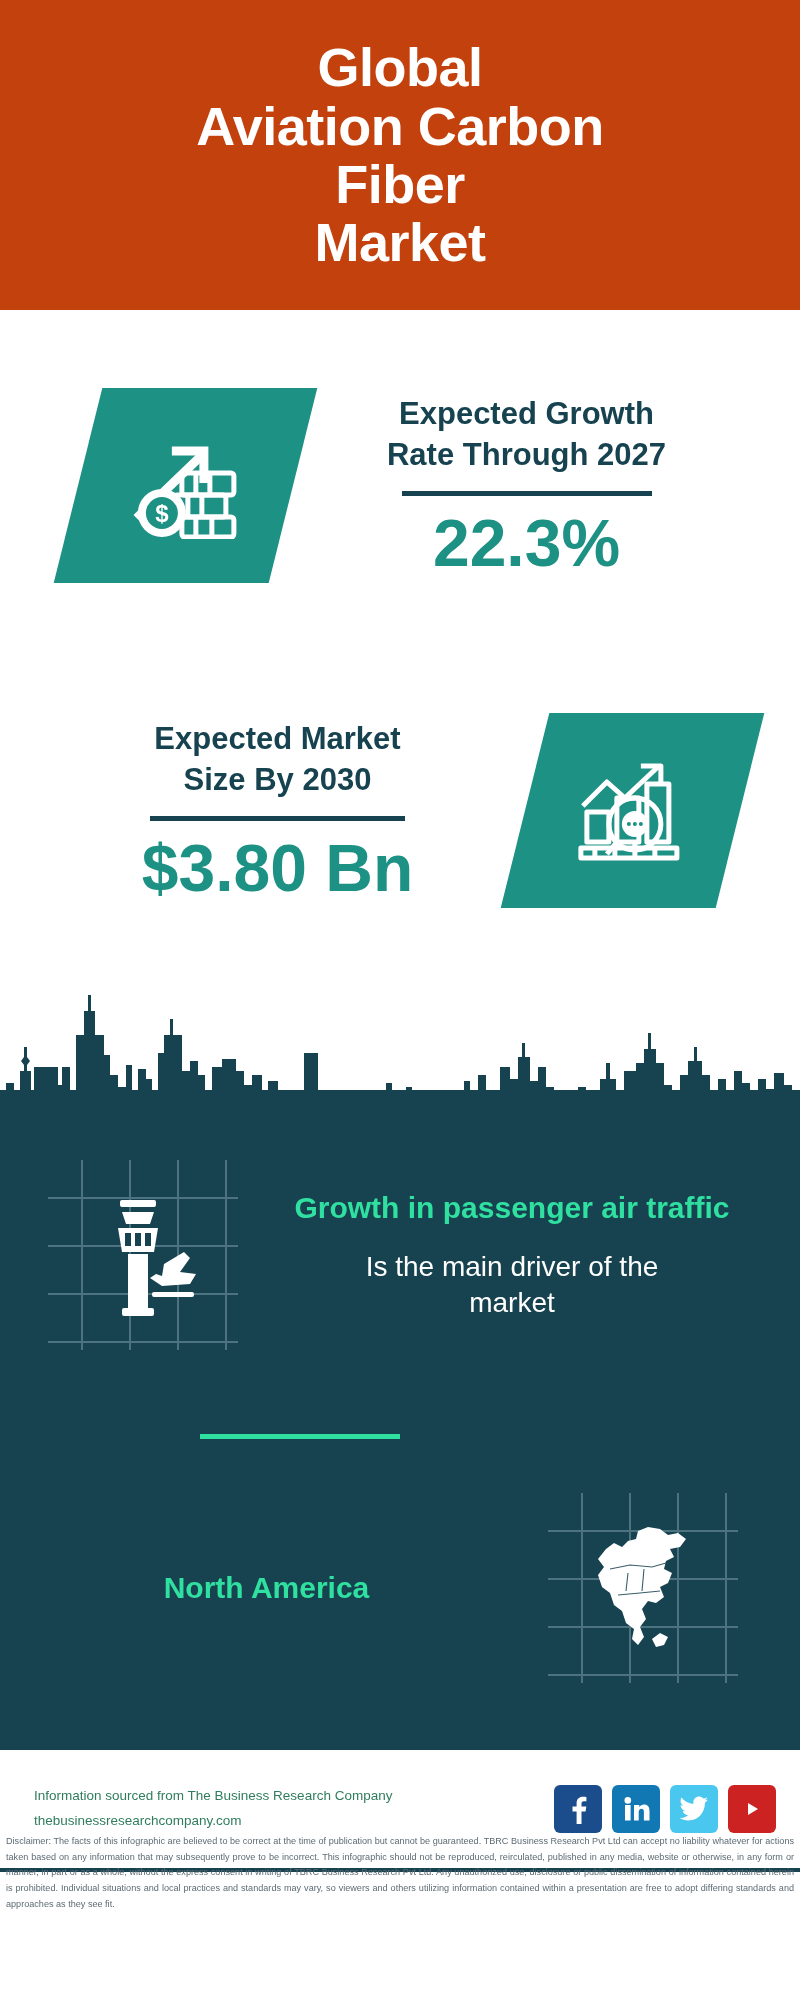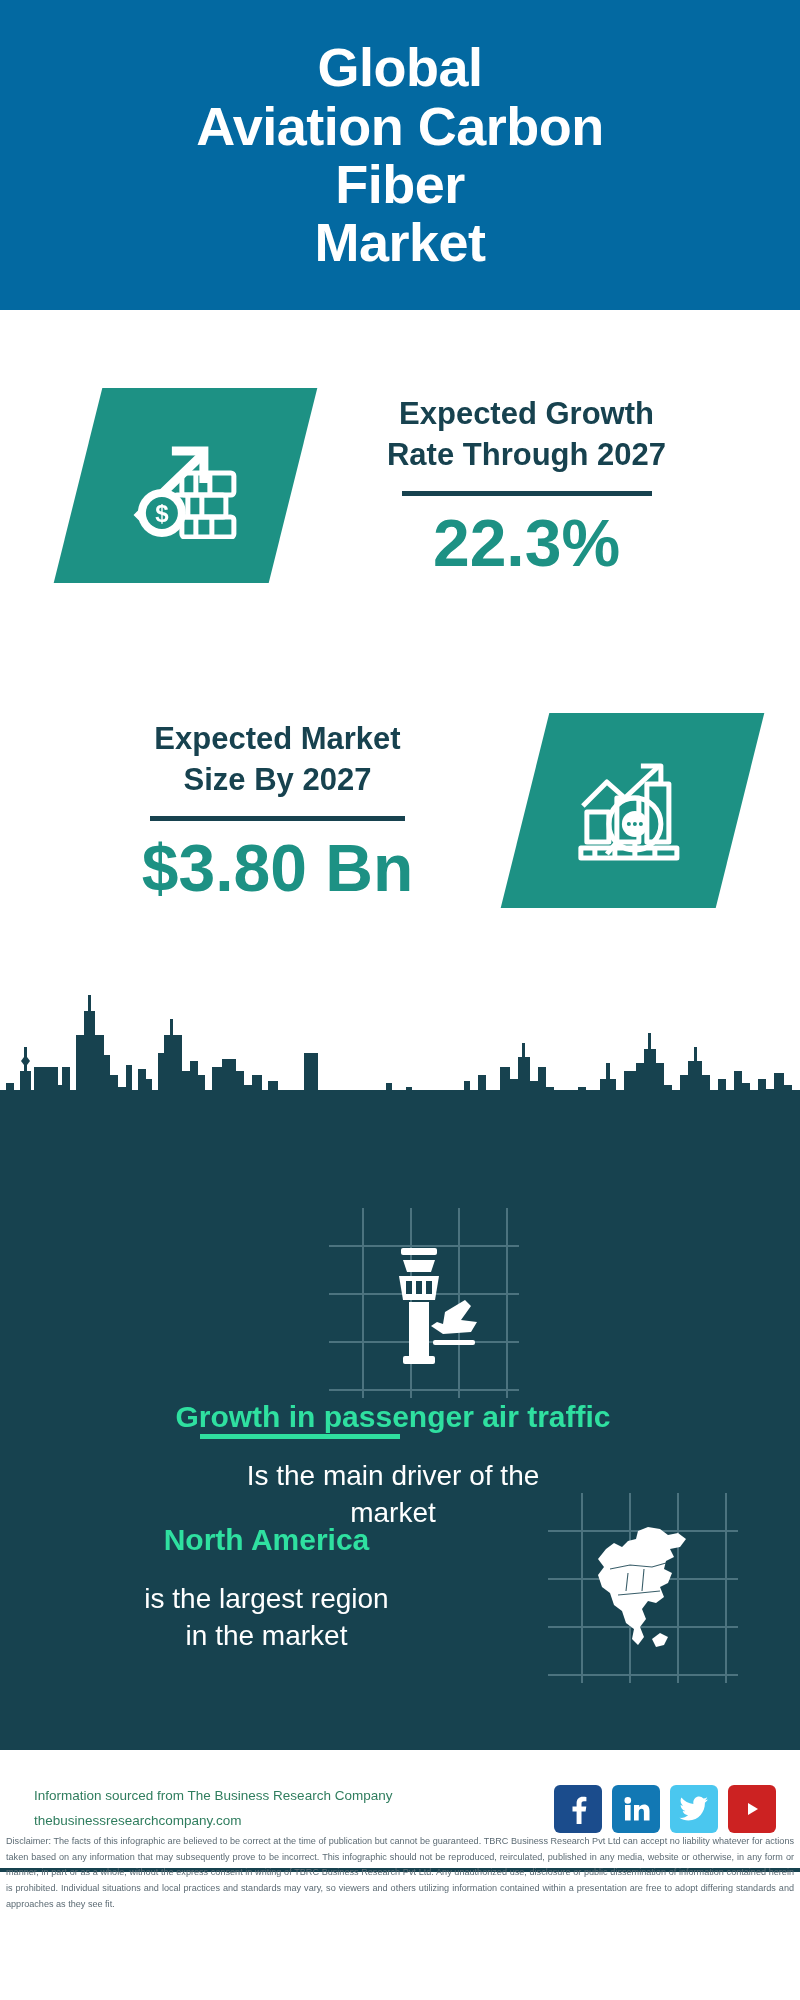--- a/index.html
+++ b/index.html
@@ -7,21 +7,21 @@
     width: 800px; height: 2000px;
     background: #ffffff;
     font-family: "Liberation Sans", sans-serif;
     overflow: hidden;
   }
   .page { position: relative; width: 800px; height: 2000px; background:#fff; }
 
   
   .header {
     position: absolute; left:0; top:0; width:800px; height:310px;
-    background:#0369a1;
+    background:#c2410c;
     display:flex; align-items:center; justify-content:center;
   }
   .header-title {
     color:#ffffff; font-weight:bold; font-size:54px; line-height:1.08;
     text-align:center; letter-spacing:-0.5px; padding:0 40px;
     white-space:pre-line;
   }
 
   
   .stat1 {
@@ -63,21 +63,21 @@
   .skyline {
     position:absolute; left:0; top:975px; width:800px; height:145px;
     overflow:hidden;
   }
   .skyline svg { display:block; }
 
   
   .feature {
     position:absolute; display:flex; align-items:center; width:800px;
   }
-  .feature-air { top:1208px; height:230px;flex-direction:column; }
+  .feature-air { top:1140px; height:230px; }
   .feature-region { top:1480px; height:215px;gap:9px; }
 
   .gridicon { position:relative; width:190px; height:190px; flex:0 0 auto; }
   .gridicon .glines { position:absolute; inset:0; }
   .gridicon .glyph {
     position:absolute; inset:0; display:flex; align-items:center; justify-content:center;
   }
 
   .feat-text { flex:1; text-align:center; padding:0 26px; }
   .feat-head { color:#2fe0a0; font-weight:bold; font-size:30px; line-height:1.24; }
@@ -149,21 +149,21 @@
       <div class="stat-label">Expected Growth
 Rate Through 2027</div>
       <div class="rule"></div>
       <div class="stat-value">22.3%</div>
     </div>
   </div>
 
   <div class="stat2">
     <div class="stat2-text">
       <div class="stat-label">Expected Market
-Size By 2027</div>
+Size By 2030</div>
       <div class="rule"></div>
       <div class="stat-value">$3.80 Bn</div>
     </div>
     <div class="para">
       <div class="iconwrap">
         <svg width="120" height="110" viewBox="0 0 120 110">
           <g fill="none" stroke="#ffffff" stroke-width="5" stroke-linejoin="round">
             <path d="M10,52 L34,28 L52,44 L86,12"></path>
             <path d="M68,12 L88,12 L88,30"></path>
             <rect x="14" y="58" width="22" height="30"></rect>
@@ -225,22 +225,20 @@
       <div class="feat-sub">Is the main driver of the
 market</div>
     </div>
   </div>
 
   <div class="midrule"></div>
 
   <div class="feature feature-region">
     <div class="feat-text">
       <div class="feat-head">North America</div>
-      <div class="feat-sub">is the largest region
-in the market</div>
     </div>
     <div class="gridicon">
       <svg class="glines" width="190" height="190" viewBox="0 0 190 190">
         <g stroke="#4c737f" stroke-width="2" fill="none">
           <path d="M0,38 H190 M0,86 H190 M0,134 H190 M0,182 H190"></path>
           <path d="M34,0 V190 M82,0 V190 M130,0 V190 M178,0 V190"></path>
         </g>
       </svg>
       <div class="glyph">
         <svg width="150" height="150" viewBox="0 0 150 150">

